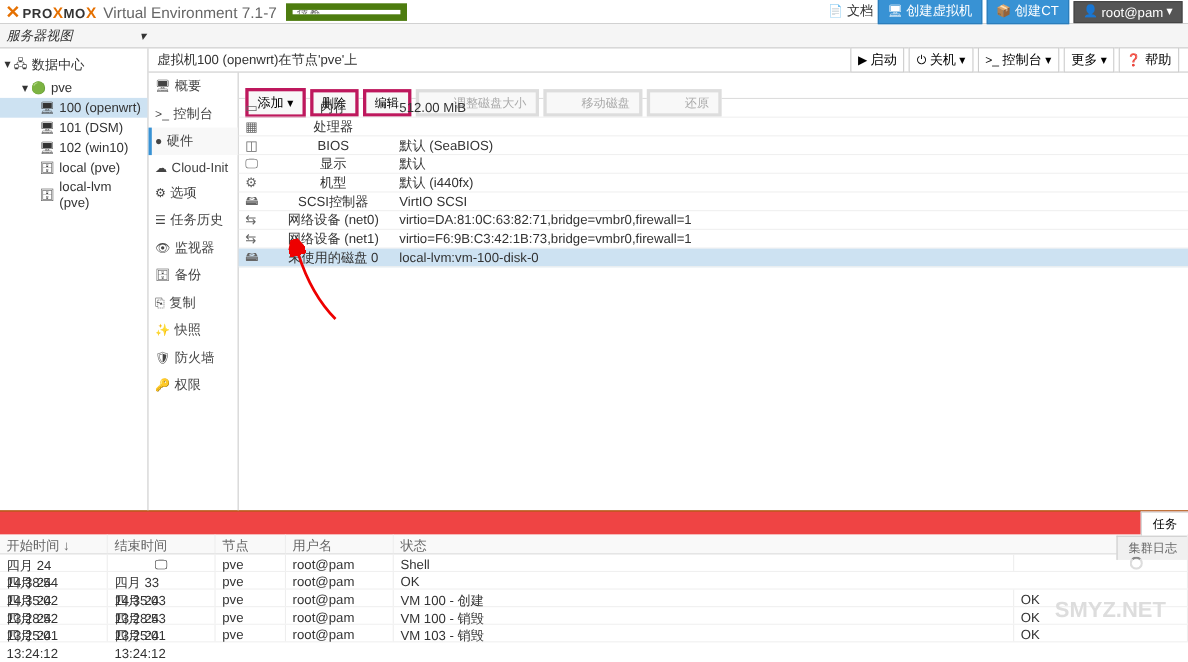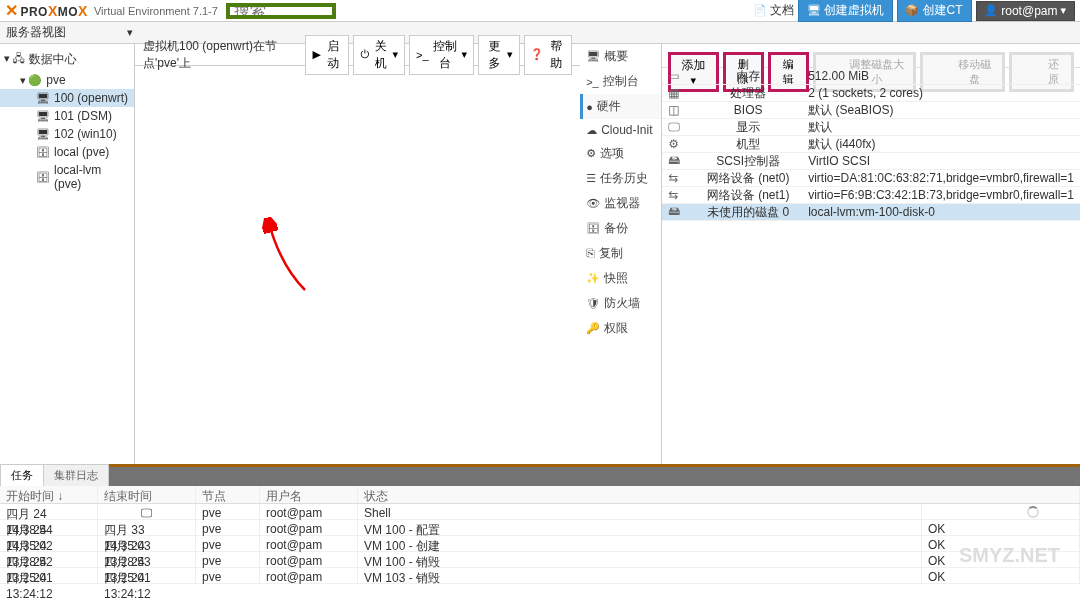--- a/index.html
+++ b/index.html
@@ -1,53 +1,53 @@
 <!DOCTYPE html>
 <html><head>
   <meta charset="utf-8">
   <style>
     * { box-sizing: border-box; margin: 0; padding: 0; font-family: "Helvetica Neue", Arial, sans-serif; font-size: 12px; }
     body { width: 1080px; height: 602px; overflow: hidden; background: #fff; position: relative; }
     .topbar { height: 22px; background: #fff; border-bottom: 1px solid #ccc; display: flex; align-items: center; padding: 0 5px; }
     .logo { font-weight: bold; font-size: 14px; color: #333; display: flex; align-items: center; }
     .logo-x { color: #e57000; font-size: 16px; font-weight: bold; margin-right: 2px; }
     .logo-text { letter-spacing: 0.5px; }
-    .ve-text { color: #666; margin-left: 6px; font-size: 11px; }
-    .search { margin-left: 8px; width: 110px; height: 16px; border: 4px solid #4d7c0f; padding: 0 4px; font-size: 16px; }
+    .ve-text { color: #666; margin-left: 6px; font-size: 14px; }
+    .search { margin-left: 8px; width: 110px; height: 16px; border: 6px solid #4d7c0f; padding: 0 4px; font-size: 11px; }
     .topbar-right { margin-left: auto; display: flex; align-items: center; gap: 4px; }
     .top-btn { background: #3892d4; color: #fff; border: 1px solid #2b7cb8; padding: 2px 8px; font-size: 11px; cursor: pointer; display: flex; align-items: center; gap: 3px; }
     .top-link { color: #333; font-size: 11px; display: flex; align-items: center; gap: 3px; cursor: pointer; }
     .view-bar { height: 22px; background: #f5f5f5; border-bottom: 1px solid #ccc; display: flex; align-items: center; padding: 0 6px; }
-    .view-select { color: #333; font-size: 11px; cursor: pointer; }
+    .view-select { color: #333; font-size: 11px; cursor: pointer; font-style: italic; }
     .main { display: flex; height: 420px; }
     .tree { width: 135px; border-right: 1px solid #ccc; padding-top: 4px; }
     .tree-item { display: flex; align-items: center; padding: 2px 4px; cursor: pointer; font-size: 11px; color: #333; gap: 4px; }
     .tree-item.sel { background: #cde2f2; }
     .tree-indent1 { padding-left: 20px; }
     .tree-indent2 { padding-left: 36px; }
-    .content { flex: 1; display: flex; flex-direction: row; }
+    .content { flex: 1; display: flex; flex-direction: column; }
     .crumb-bar { height: 22px; border-bottom: 1px solid #ccc; display: flex; align-items: center; padding: 0 8px; font-size: 11px; color: #333; }
     .crumb-actions { margin-left: auto; display: flex; gap: 4px; }
     .act-btn { background: #fff; border: 1px solid #ccc; padding: 2px 6px; font-size: 11px; cursor: pointer; display: flex; align-items: center; gap: 3px; }
     .inner { display: flex; flex: 1; }
     .subnav { width: 82px; border-right: 1px solid #ccc; }
     .subnav-item { display: flex; align-items: center; padding: 4px 6px; font-size: 11px; cursor: pointer; gap: 4px; color: #444; }
     .subnav-item.active { background: #f8f8f8; border-left: 3px solid #3892d4; padding-left: 3px; }
     .detail { flex: 1; display: flex; flex-direction: column; }
     .toolbar { height: 24px; border-bottom: 1px solid #ddd; display: flex; align-items: center; padding: 0 6px; gap: 4px; }
     .tb-btn { background: #f8f8f8; border: 3px solid #be185d; padding: 2px 8px; font-size: 11px; cursor: pointer; margin-top: 32px; }
     .tb-btn.dis { color: #aaa; border-color: #ddd; padding-left: 32px; }
     .hw-grid { flex: 1; }
     .hw-row { display: flex; align-items: center; height: 17px; padding: 0 6px; font-size: 11px; border-bottom: 1px solid #f0f0f0; }
     .hw-row.sel { background: #cde2f2; }
     .hw-icon { width: 20px; color: #666; }
     .hw-name { width: 120px; color: #333; text-align: center; }
     .hw-val { color: #333; flex: 1; }
     .arrow { position: absolute; stroke: #e00; stroke-width: 2.5; fill: none; }
-    .bottom-tabs { height: 22px; border-top: 3px solid #a16207; display: flex; align-items: flex-end; background: #737373; }
+    .bottom-tabs { height: 22px; border-top: 1px solid #a16207; display: flex; align-items: flex-end; background: #ef4444; flex-direction: column; }
     .btab { padding: 3px 10px; font-size: 11px; cursor: pointer; border: 1px solid #ccc; border-bottom: none; background: #fff; margin-right: -1px; }
     .btab.active { background: #fff; }
     .btab.inactive { background: #f0f0f0; color: #666; }
     .task-head { display: flex; height: 18px; border-bottom: 1px solid #ddd; background: #f9f9f9; font-size: 11px; color: #666; justify-content: space-between; }
     .th, .td { padding: 2px 6px; border-right: 1px solid #eee; }
     .c1{width:98px}.c2{width:98px}.c3{width:64px}.c4{width:98px}.c5{width:564px}.c6{flex:1}
     .task-row { display: flex; height: 16px; font-size: 11px; color: #333; border-bottom: 1px solid #f0f0f0; }
     .watermark { position: absolute; right: 20px; bottom: 35px; font-size: 20px; color: #ddd; font-weight: bold; pointer-events: none; }
     .spinner { width: 12px; height: 12px; border: 2px solid #ddd; border-top-color: #888; border-radius: 50%; display: inline-block; }
   </style>
@@ -123,21 +123,20 @@
         </div>
         <div class="hw-grid">
           <div class="hw-row">
               <span class="hw-icon">▭</span>
               <span class="hw-name">内存</span>
               <span class="hw-val">512.00 MiB</span>
             </div>
           <div class="hw-row">
               <span class="hw-icon">▦</span>
               <span class="hw-name">处理器</span>
-              <span class="hw-val">2 (1 sockets, 2 cores)</span>
             </div>
           <div class="hw-row">
               <span class="hw-icon">◫</span>
               <span class="hw-name">BIOS</span>
               <span class="hw-val">默认 (SeaBIOS)</span>
             </div>
           <div class="hw-row">
               <span class="hw-icon">🖵</span>
               <span class="hw-name">显示</span>
               <span class="hw-val">默认</span>
@@ -201,21 +200,20 @@
       <div class="td c3">pve</div>
       <div class="td c4">root@pam</div>
       <div class="td c5">Shell</div>
       <div class="td c6" style="text-align:right;padding-right:40px"><span class="spinner"></span></div>
     </div>
   <div class="task-row">
       <div class="td c1">四月 24 14:35:02</div>
       <div class="td c2">四月 33 14:35:03</div>
       <div class="td c3">pve</div>
       <div class="td c4">root@pam</div>
-      <div class="td c5">VM 100 - 配置</div>
       <div class="td c6">OK</div>
     </div>
   <div class="task-row">
       <div class="td c1">四月 24 13:28:52</div>
       <div class="td c2">四月 24 13:28:53</div>
       <div class="td c3">pve</div>
       <div class="td c4">root@pam</div>
       <div class="td c5">VM 100 - 创建</div>
       <div class="td c6">OK</div>
     </div>

